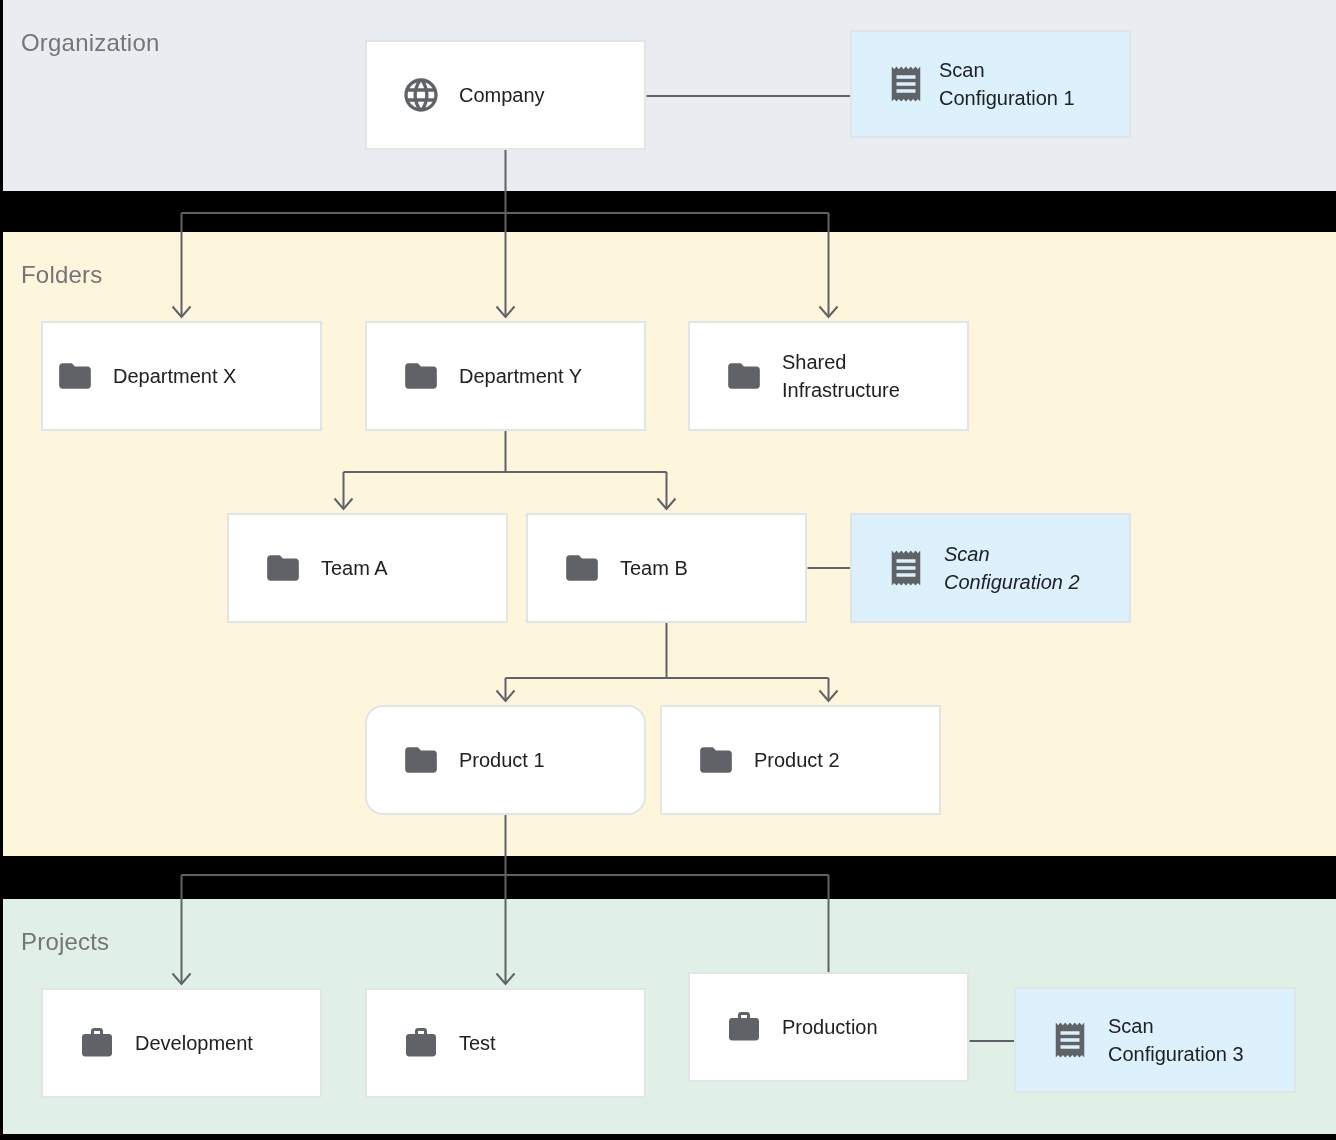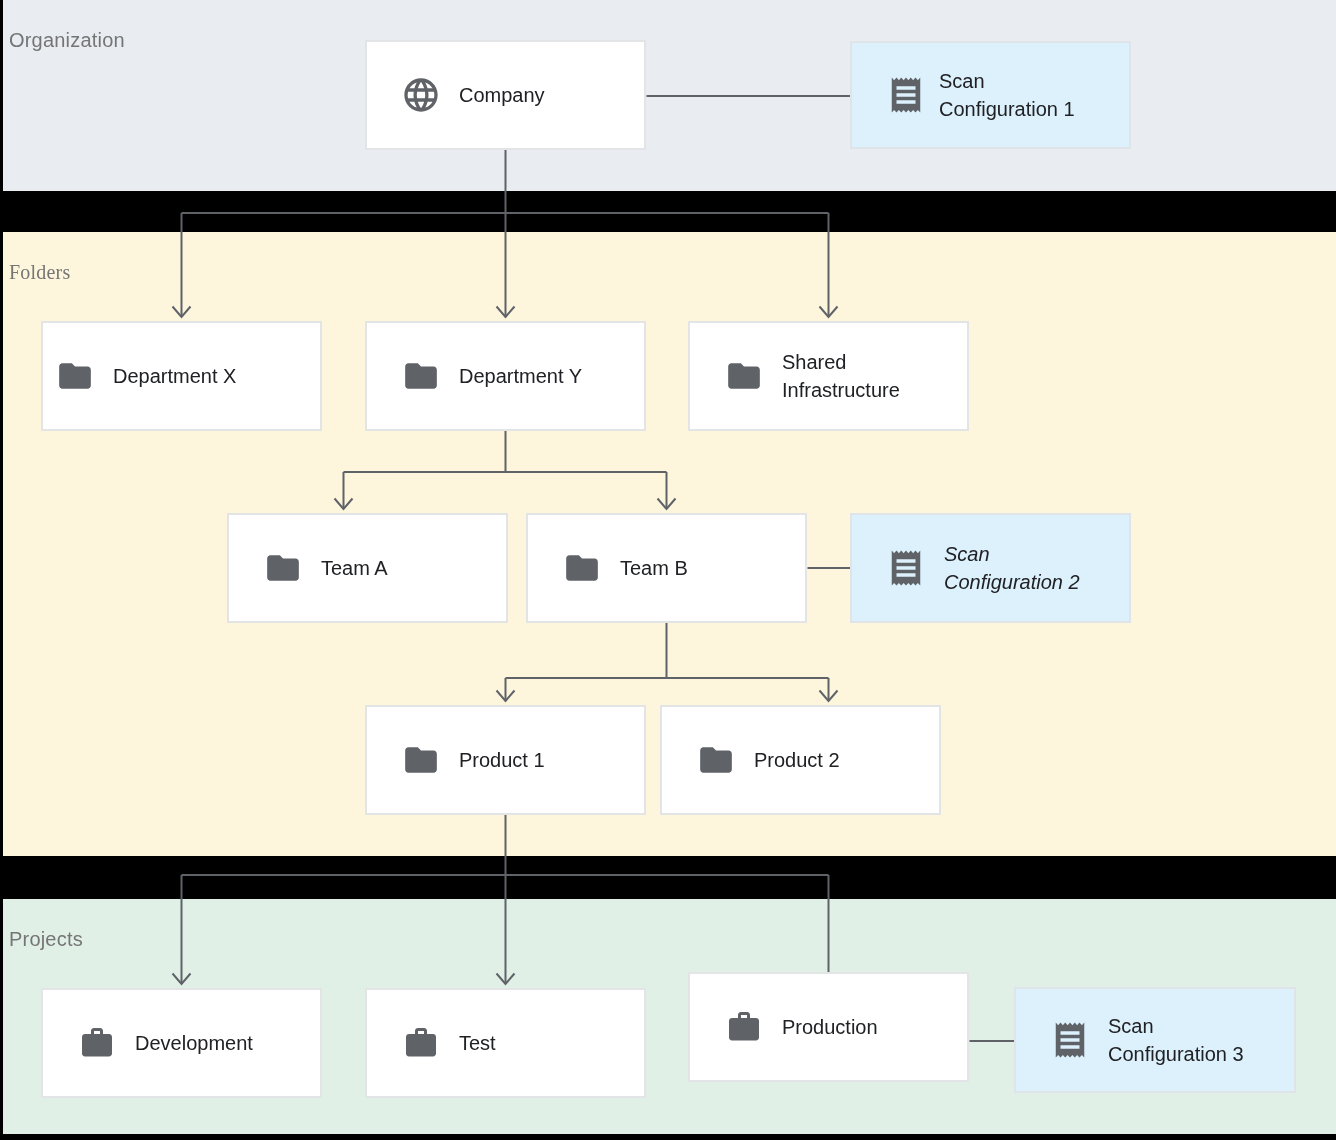--- a/index.html
+++ b/index.html
@@ -6,25 +6,25 @@
   body{
     width:1336px;height:1140px;position:relative;overflow:hidden;
     background:var(--separator,#000);
     font-family:"Liberation Sans",sans-serif;
   }
   .band{position:absolute;left:3px;right:0;}
   .band-org{top:0;height:191px;background:var(--organization-band,#e9edf1);}
   .band-folders{top:232px;height:624px;background:var(--folders-band,#fdf5dc);}
   .band-projects{top:899px;height:235px;background:var(--projects-band,#e0f0e7);}
   .band-label{
-    position:absolute;left:9px;font-size:20px;
+    position:absolute;left:21px;font-size:24px;
     color:var(--band-label,#757575);letter-spacing:.2px;
   }
   .lbl-org{top:29px;}
-  .lbl-folders{top:261px;font-family:Liberation Serif, serif;}
+  .lbl-folders{top:261px;}
   .lbl-projects{top:928px;}
   .edges{position:absolute;left:0;top:0;z-index:2;}
   .edges path{stroke:var(--connector,#5f6368);stroke-width:2;fill:none;}
   .node{
     position:absolute;z-index:3;box-sizing:border-box;
     width:281px;height:110px;
     background:var(--node-fill,#fff);
     border:2px solid var(--node-border,#e3e4e5);
     display:flex;align-items:center;gap:18px;
     padding:0 18px 0 34px;
@@ -34,28 +34,28 @@
     border-color:var(--scan-border,#dfe4e8);
   }
   .node .icon{width:40px;flex:0 0 40px;display:flex;align-items:center;justify-content:center;}
   .node .icon svg{fill:var(--icon-color,#5f6368);}
   .node .label{
     font-size:20px;line-height:28px;color:var(--text,#202124);
   }
   .node.scan .label{max-width:152px;}
   
   .n-company{left:365px;top:40px;}
-  .n-scan1{left:850px;top:41px;height:108px;gap:13px;}
+  .n-scan1{left:850px;top:30px;height:108px;gap:13px;}
   .n-deptx{left:41px;top:321px;padding-left:12px;}
   .n-depty{left:365px;top:321px;}
   .n-shared{left:688px;top:321px;}
   .n-teama{left:203px;top:513px;margin-left:24px;}
   .n-teamb{left:526px;top:513px;}
   .n-scan2{left:850px;top:513px;font-style:italic;}
-  .n-prod1{left:365px;top:705px;}
+  .n-prod1{left:365px;top:705px;border-radius:18px;}
   .n-prod2{left:660px;top:705px;}
   .n-dev{left:41px;top:988px;}
   .n-test{left:365px;top:988px;}
   .n-production{left:688px;top:972px;}
   .n-scan3{left:1014px;top:987px;width:282px;height:106px;}
 </style>
 </head>
 <body>
 
 <div class="band band-org"></div>

